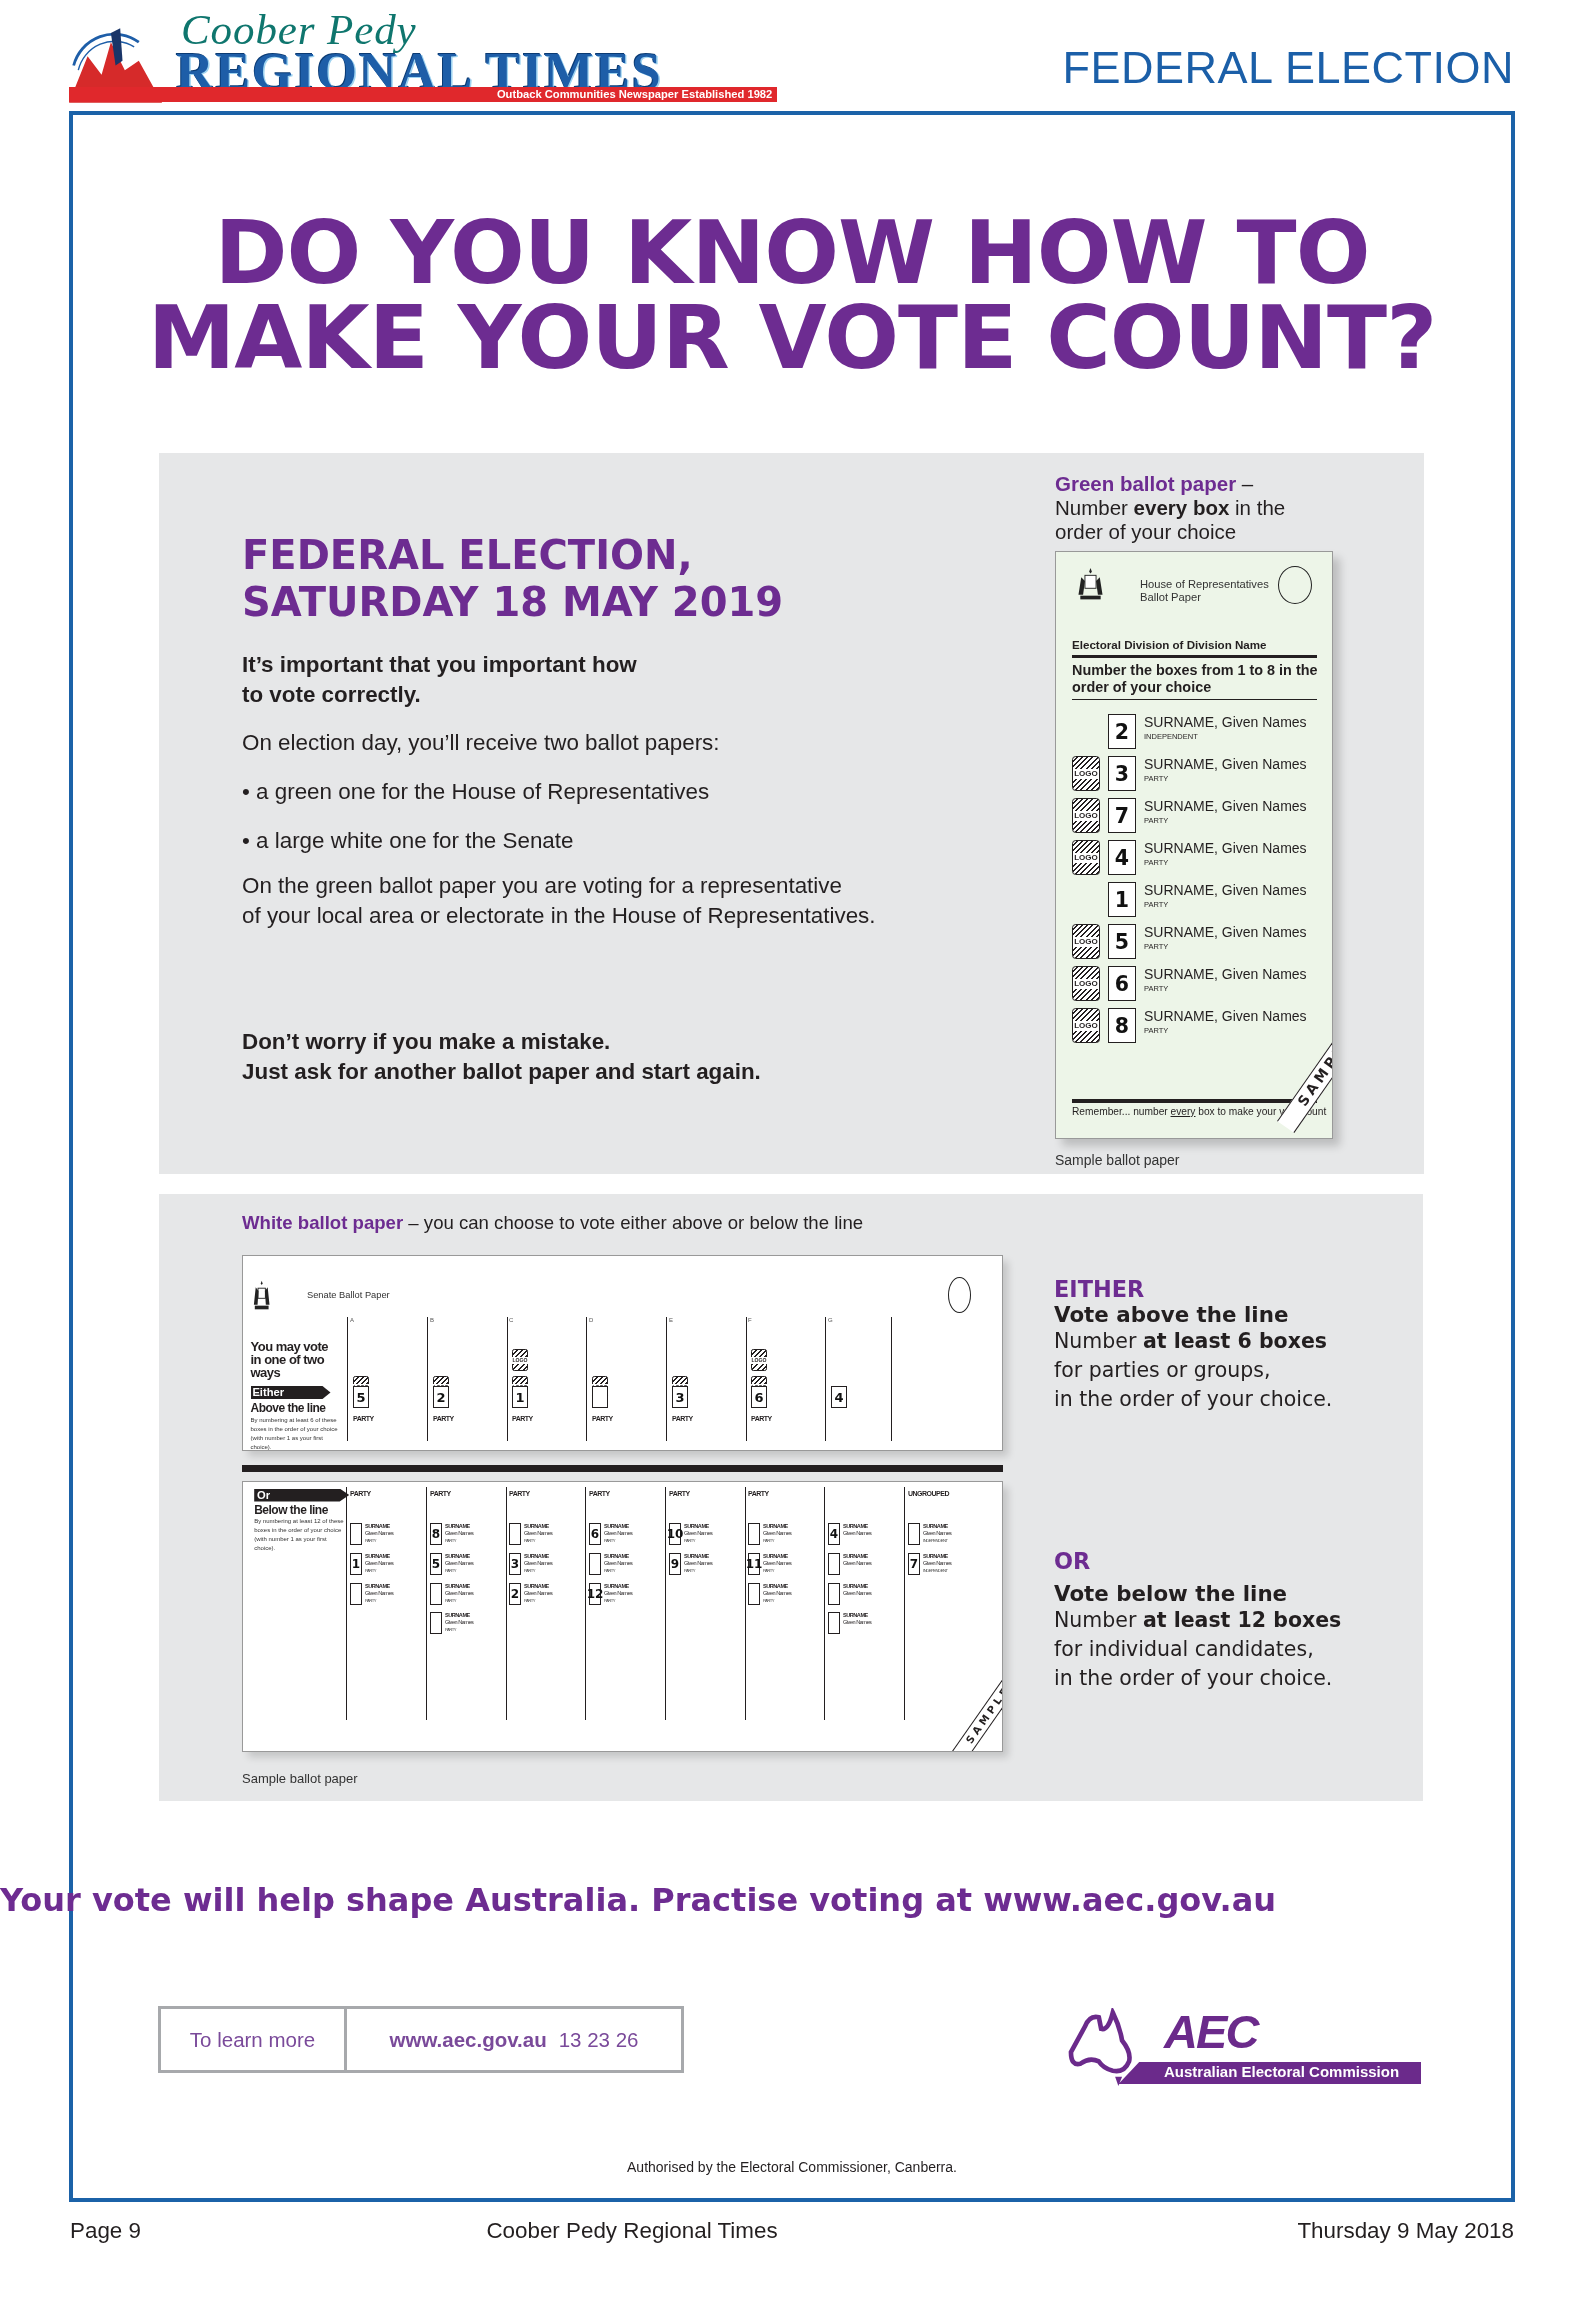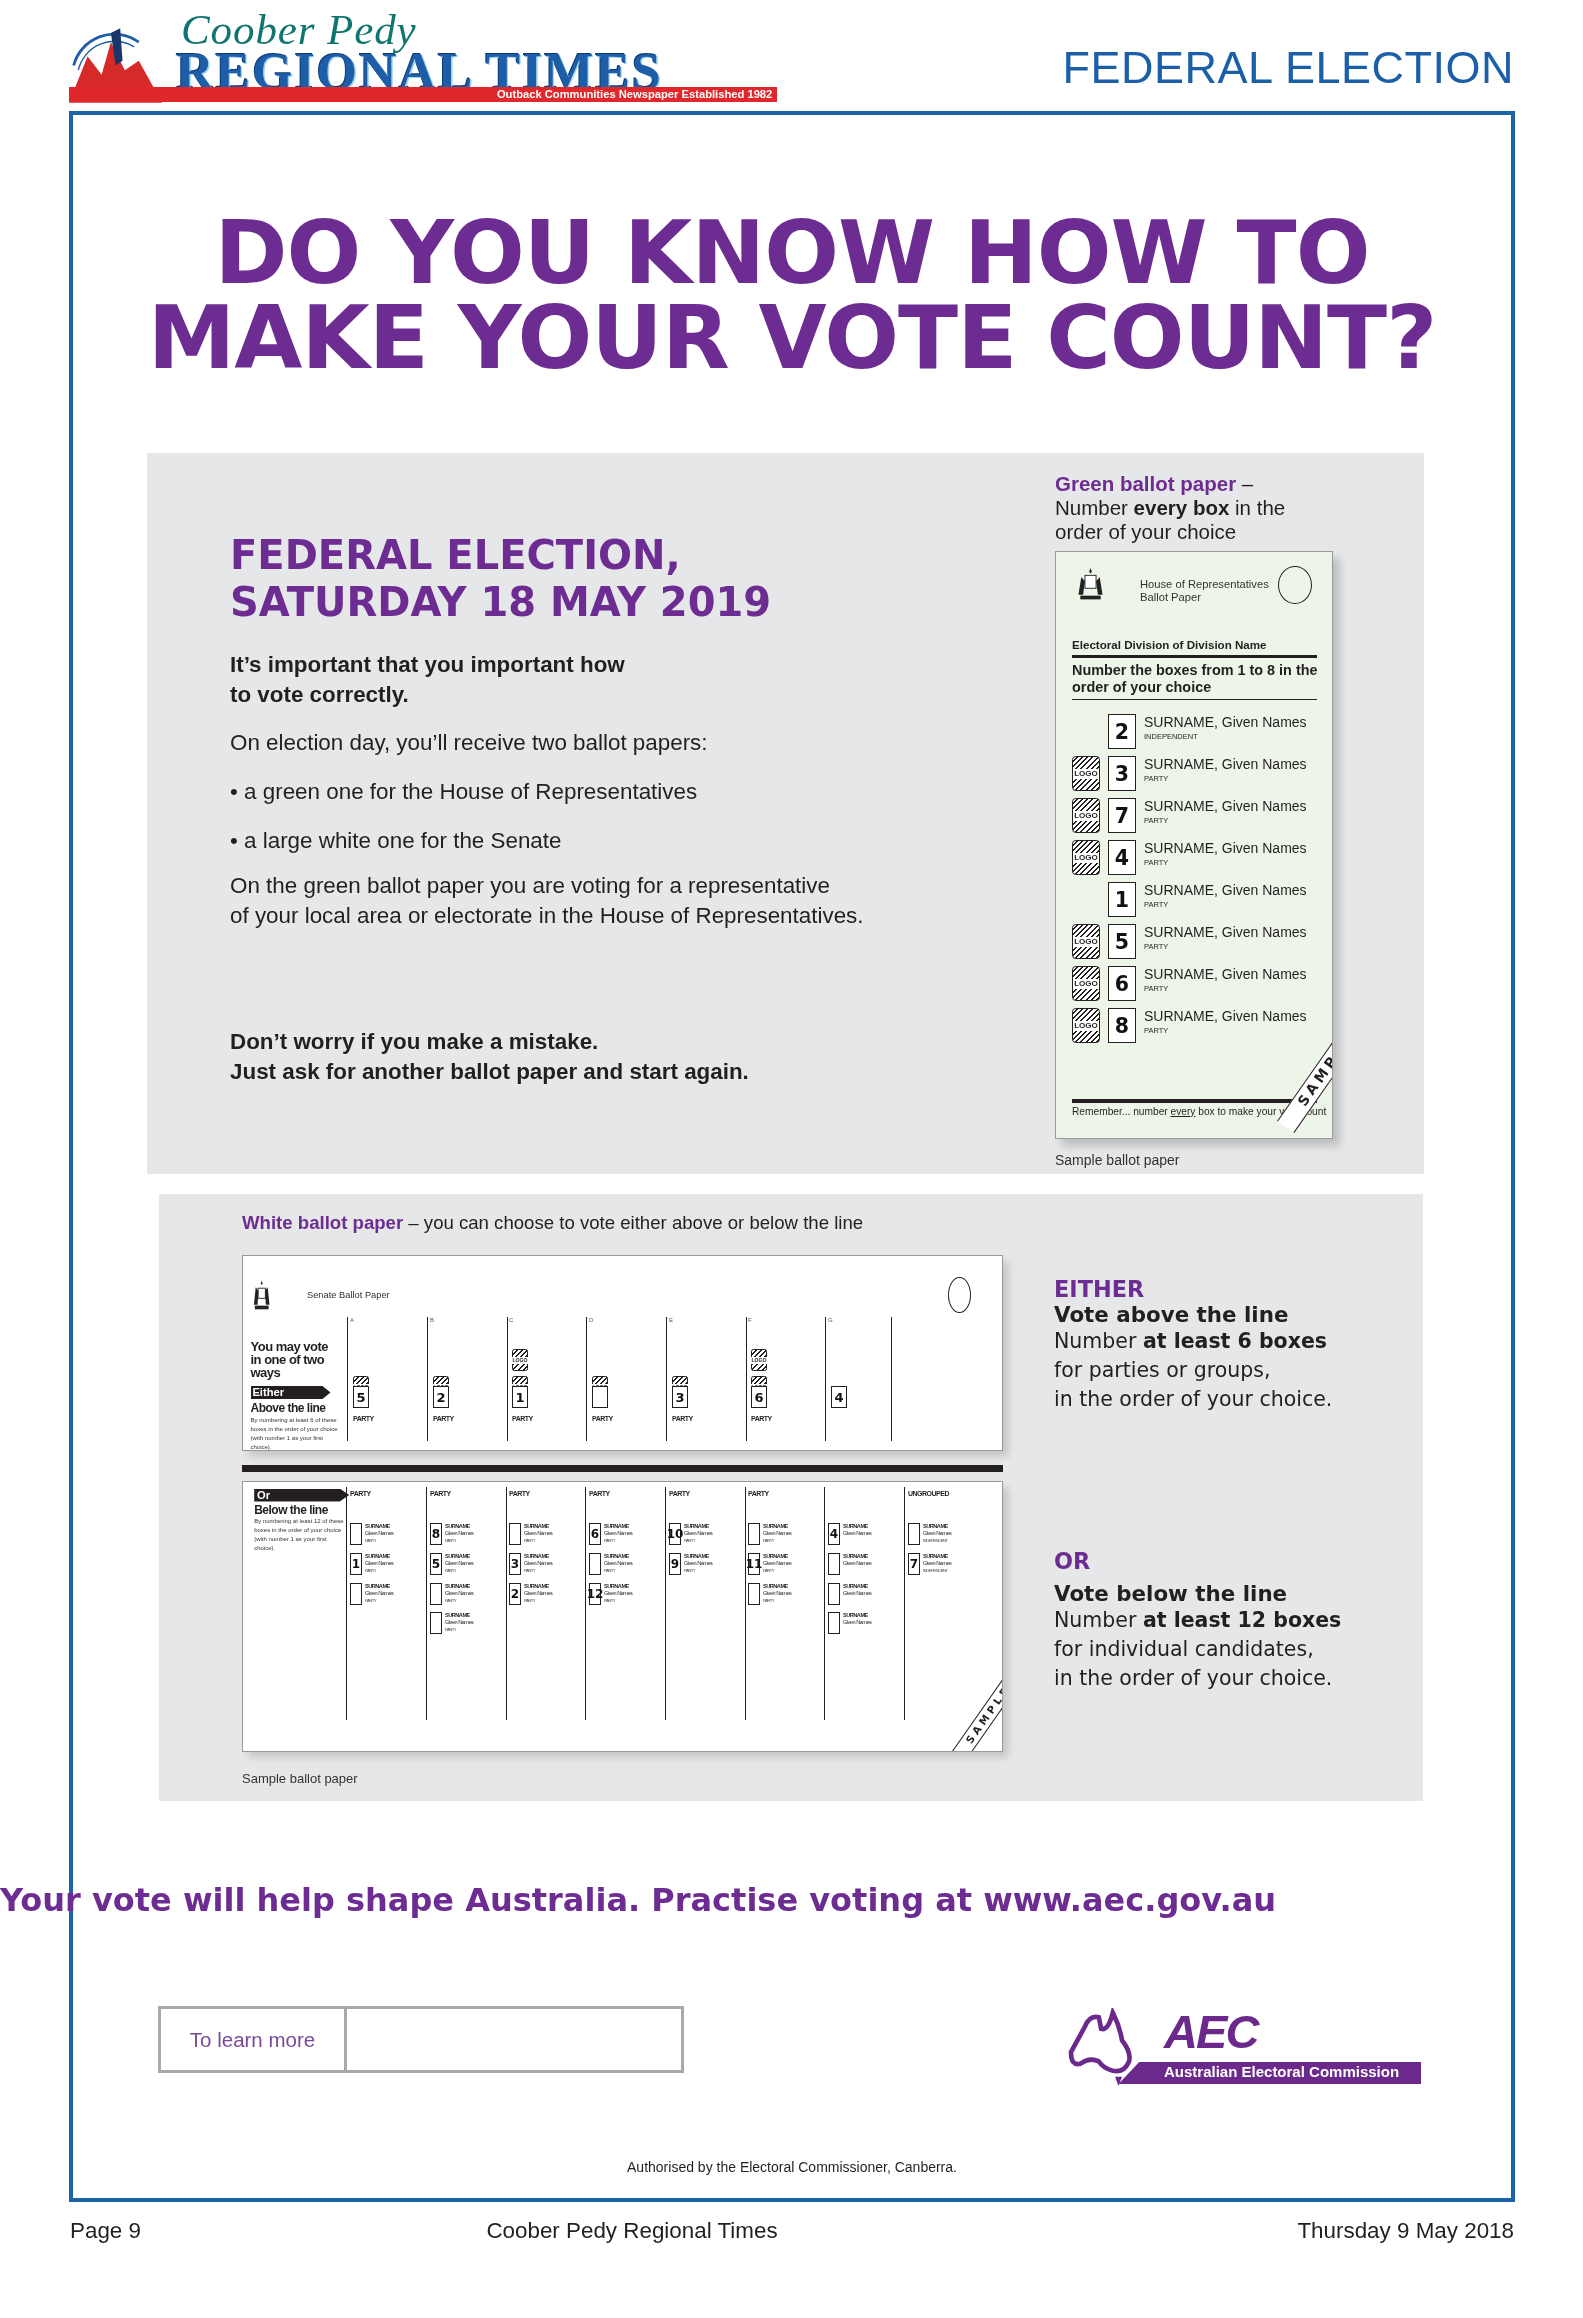--- a/index.html
+++ b/index.html
@@ -12,21 +12,21 @@
 #mh-title{left:107px;top:37px;font-family:"Liberation Serif",serif;font-weight:bold;font-size:52px;color:#1e5ea8;letter-spacing:1.9px;text-shadow:1.4px 1.4px 0 #9fd3f0, -0.9px -0.9px 0 #0b3b74;line-height:1}
 #mh-bar{left:0;top:78px;width:708px;height:15px;background:#e0282c}
 #mh-tag{right:4.7px;top:79px;font-size:11.2px;font-weight:bold;color:#fff}
 #mh-mountain{left:0;top:18.6px;width:121px;height:75px}
 #section-label{right:70px;top:42px;font-size:45px;color:#1b5fa8;letter-spacing:0.5px}
 #frame{left:69px;top:111px;width:1446px;height:2091px;border:4.2px solid #1b62a8;border-top-width:4.2px}
 
 #headline{left:0;width:1584px;top:210px;text-align:center;font-family:"DejaVu Sans",sans-serif;font-weight:bold;color:#6d2c91;font-size:88px;line-height:85px;letter-spacing:-0.9px}
 
 .panel{background:#e6e7e8}
-#info-panel{left:147px;top:453px;width:1012px;height:721px}
+#info-panel{left:159px;top:453px;width:1012px;height:721px}
 #green-panel{left:1027px;top:453px;width:397px;height:721px}
 #white-panel{left:159px;top:1194px;width:1264px;height:607px}
 #fe-title{left:83px;top:79px;font-family:"DejaVu Sans",sans-serif;font-weight:bold;color:#6d2c91;font-size:40px;line-height:47px}
 .it{left:83px;font-size:22.4px;color:#231f20;line-height:30px}
 .itb{font-weight:bold}
 
 #gb-head{left:28px;top:18.6px;font-size:20.5px;line-height:24px;width:354px}
 .purple{color:#6d2c91;font-weight:bold}
 #gb-paper{left:28px;top:98px;width:278px;height:588px;background:#edf5e8;border:0.9px solid #999;box-shadow:6.5px 6.5px 8.4px rgba(0,0,0,.18);overflow:hidden}
 #gb-crest{left:16px;top:15px;width:37px;height:37px}
@@ -396,20 +396,24 @@
   <div class="eo-t" style="margin-top:6.5px">Vote below the line</div>
   <div class="eo-d"><span>Number </span><b>at least 12 boxes</b></div>
   <div class="eo-d">for individual candidates,</div>
   <div class="eo-d">in the order of your choice.</div>
 </div>
 
 <div id="cta" class="abs">Your vote will help shape Australia. Practise voting at www.aec.gov.au</div>
 
 <div id="learn" class="abs">
   <div id="learn-l">To learn more</div>
+  <div id="learn-r">
+    <b>www.aec.gov.au</b>
+    <span>13 23 26</span>
+  </div>
 </div>
 
 <div id="aec" class="abs">
   <svg class="abs" style="left:0;top:9.3px;width:93px;height:79px" viewBox="0 0 200 170">
     <path d="M30 95 L60 40 Q70 15 90 20 L95 45 Q110 50 120 10 Q135 40 140 70 Q160 95 155 115 Q145 140 120 135 Q100 130 90 115 Q70 105 50 120 Q30 125 30 95 Z" fill="none" stroke="#6b2a8b" stroke-width="10"></path>
     <polygon points="125,148 140,148 132,168" fill="#6b2a8b"></polygon>
   </svg>
   <div id="aec-abbr" class="abs">AEC</div>
   <div id="aec-band" class="abs"></div>
   <div id="aec-full" class="abs">Australian Electoral Commission</div>

